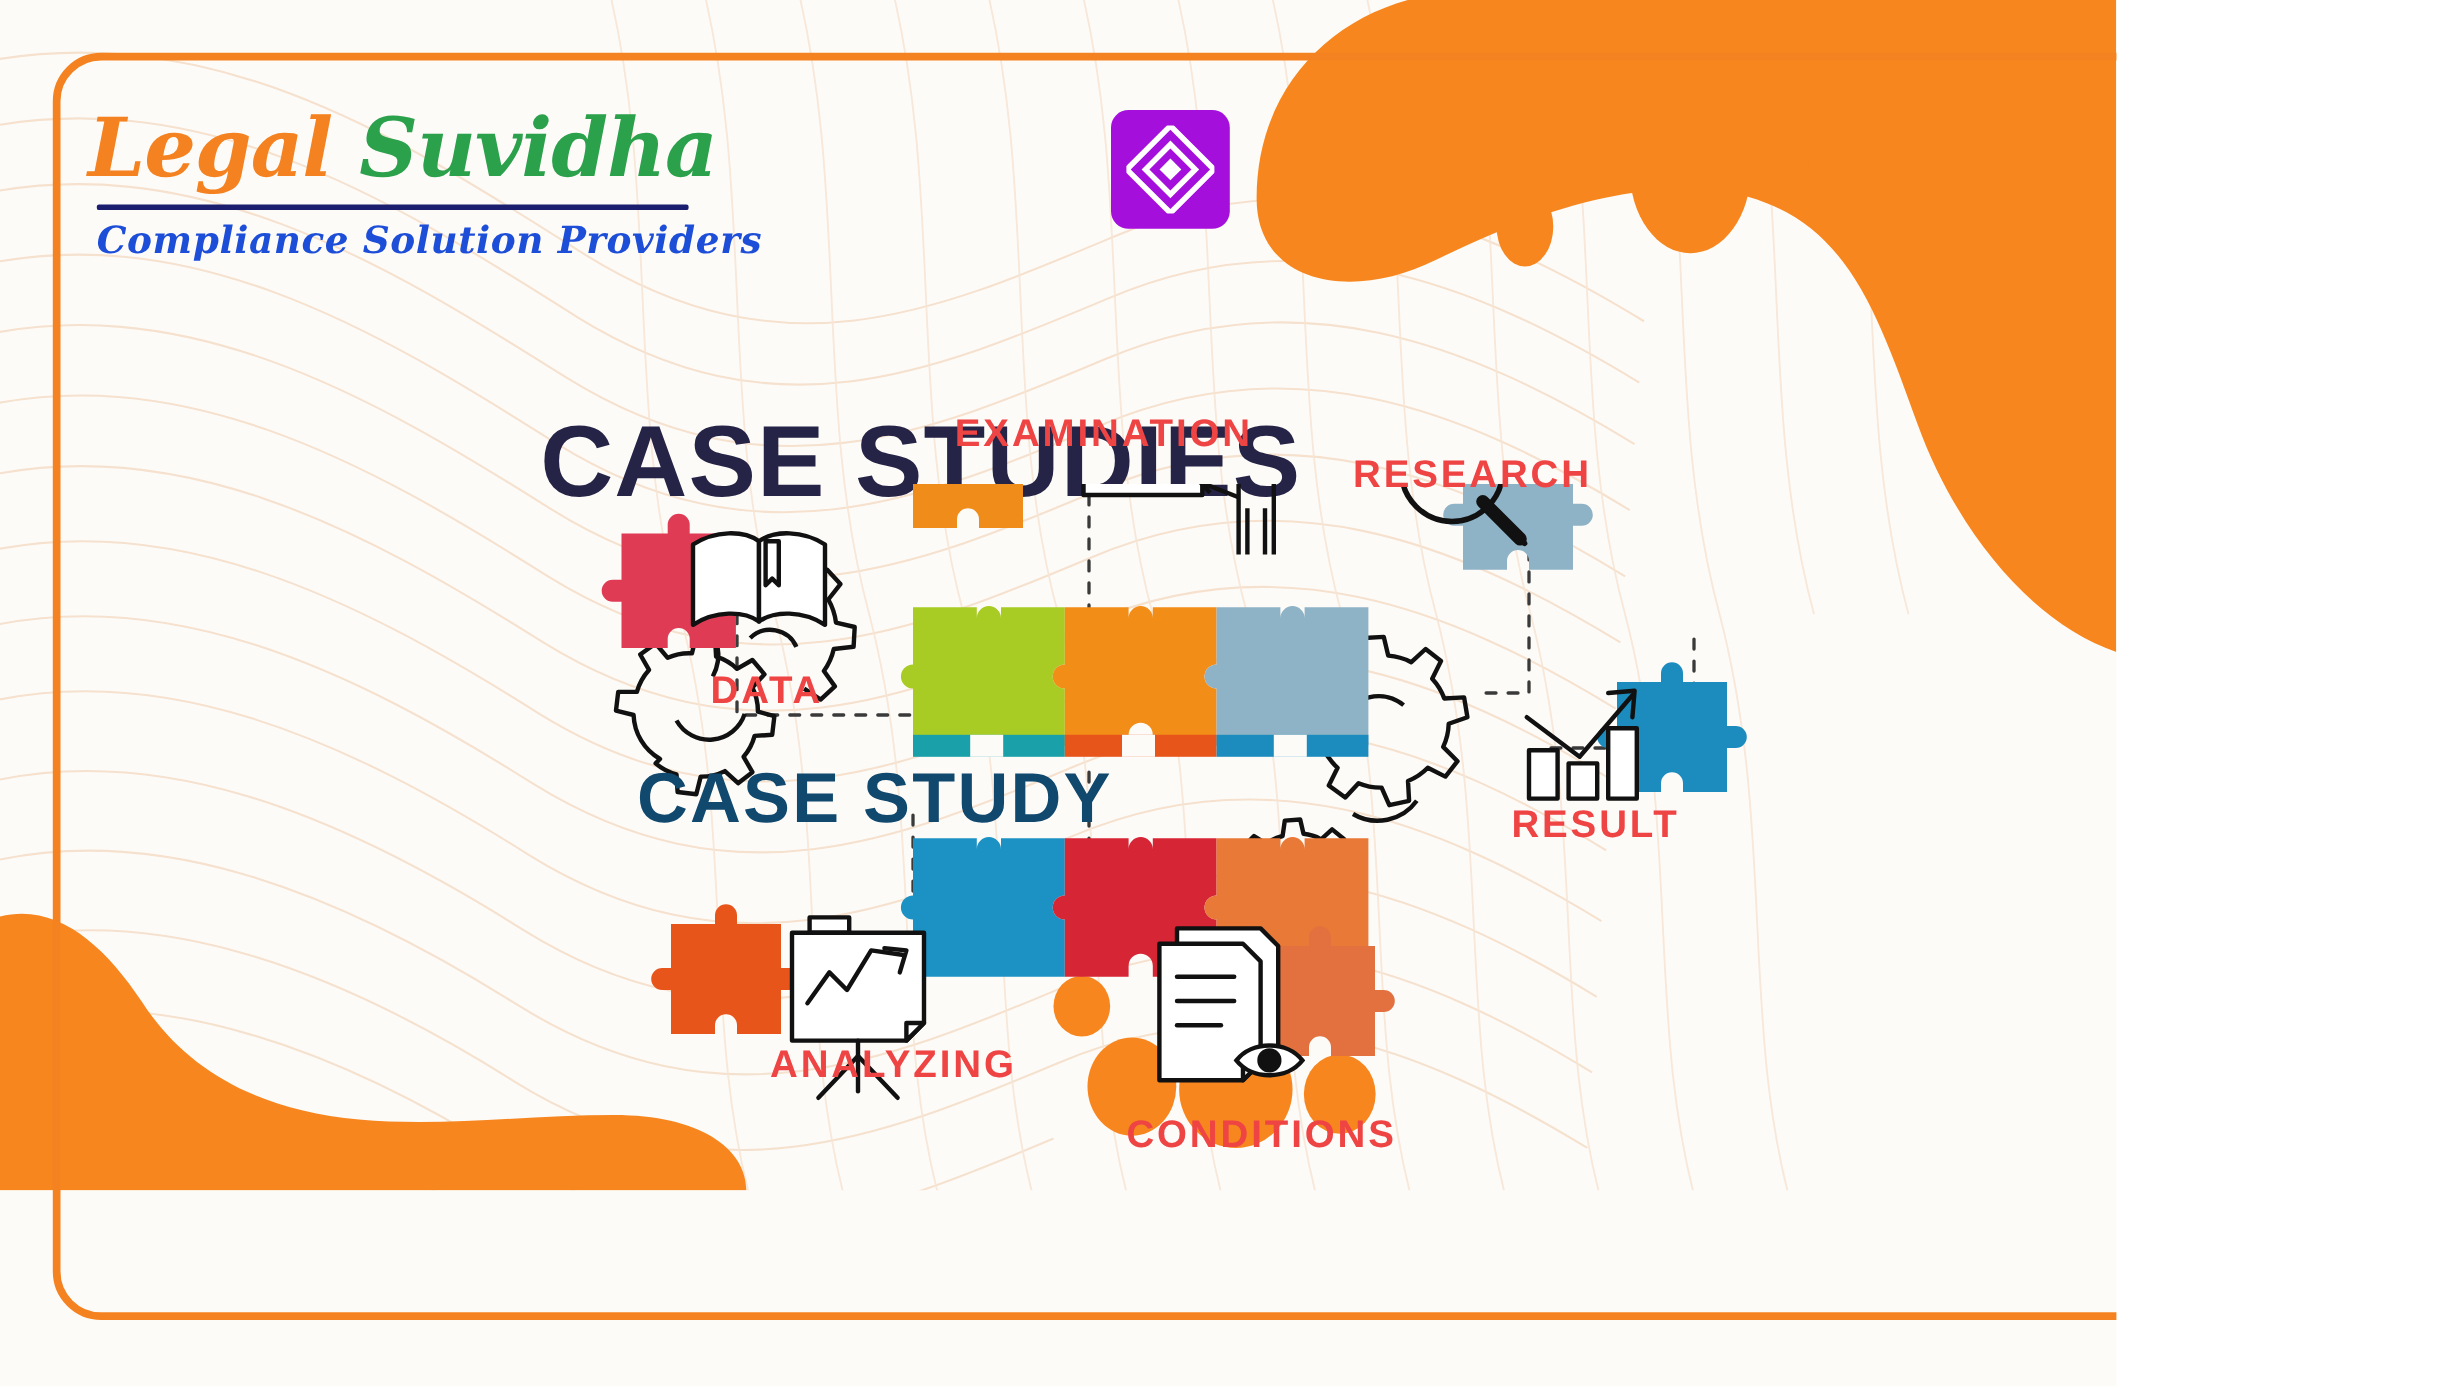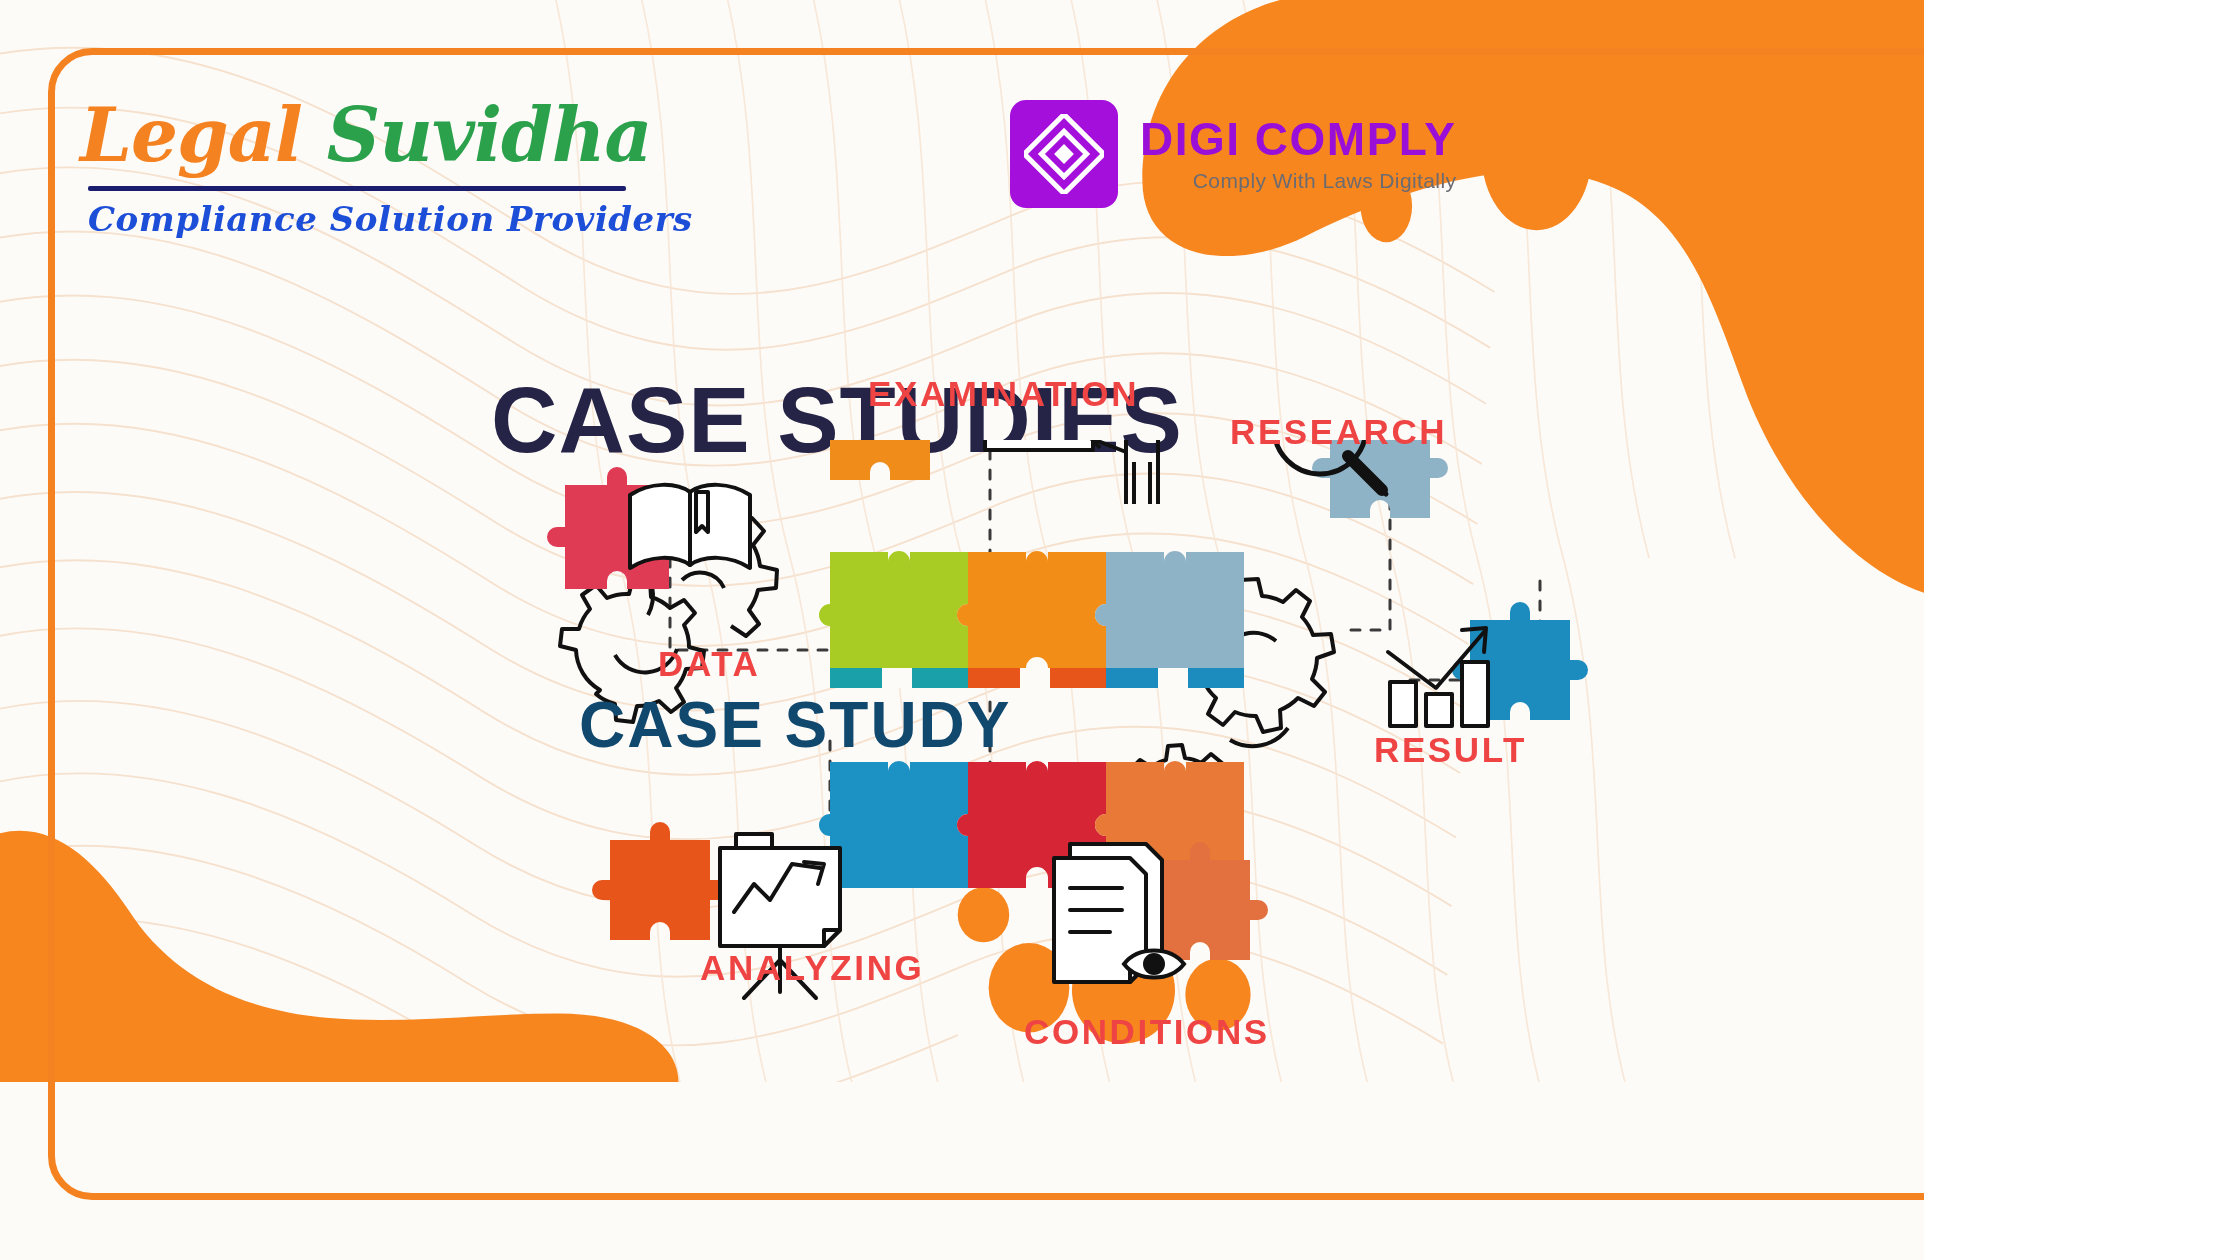--- a/index.html
+++ b/index.html
@@ -181,24 +181,20 @@
     <div class="dc-logo">
       <div class="dc-mark">
         <svg width="80" height="80" viewBox="0 0 80 80">
           <g fill="none" stroke="#ffffff" stroke-width="5">
             <rect x="12" y="12" width="56" height="56" transform="rotate(45 40 40)"></rect>
             <rect x="24" y="24" width="32" height="32" transform="rotate(45 40 40)"></rect>
           </g>
           <rect x="33" y="33" width="14" height="14" transform="rotate(45 40 40)" fill="#ffffff"></rect>
         </svg>
       </div>
-      <div class="dc-text">
-        <div class="dc-name">DIGI COMPLY</div>
-        <div class="dc-tag">Comply With Laws Digitally</div>
-      </div>
     </div>
 
     <div class="page-title">CASE STUDIES</div>
 
     <div class="info">
 
       <svg width="1180" height="620" viewBox="0 0 1180 620">
 
         <g fill="none" stroke="#3a3a3a" stroke-width="3" stroke-dasharray="9 11" stroke-linecap="round">
           <path d="M140,118 L140,210 L300,210"></path>
@@ -348,21 +344,21 @@
           <g fill="#ffffff" stroke="#111" stroke-width="4">
             <path d="M594,524 C608,506 640,506 654,524 C640,542 608,542 594,524 Z"></path>
             <circle cx="624" cy="524" r="9" fill="#111"></circle>
           </g>
         </g>
       </svg>
 
       
       <div class="center-word" style="left:49px;top:248px;">CASE STUDY</div>
 
-      <div class="node-label" style="left:128px;top:168px;margin-top:36px;">DATA</div>
+      <div class="node-label" style="left:116px;top:168px;">DATA</div>
 
       <div class="node-label" style="left:338px;top:-66px;">EXAMINATION</div>
 
       <div class="node-label" style="left:700px;top:-28px;">RESEARCH</div>
 
       <div class="node-label" style="left:844px;top:290px;">RESULT</div>
 
       <div class="node-label" style="left:170px;top:508px;">ANALYZING</div>
 
       <div class="node-label" style="left:494px;top:572px;text-align:center;">CONDITIONS</div>

